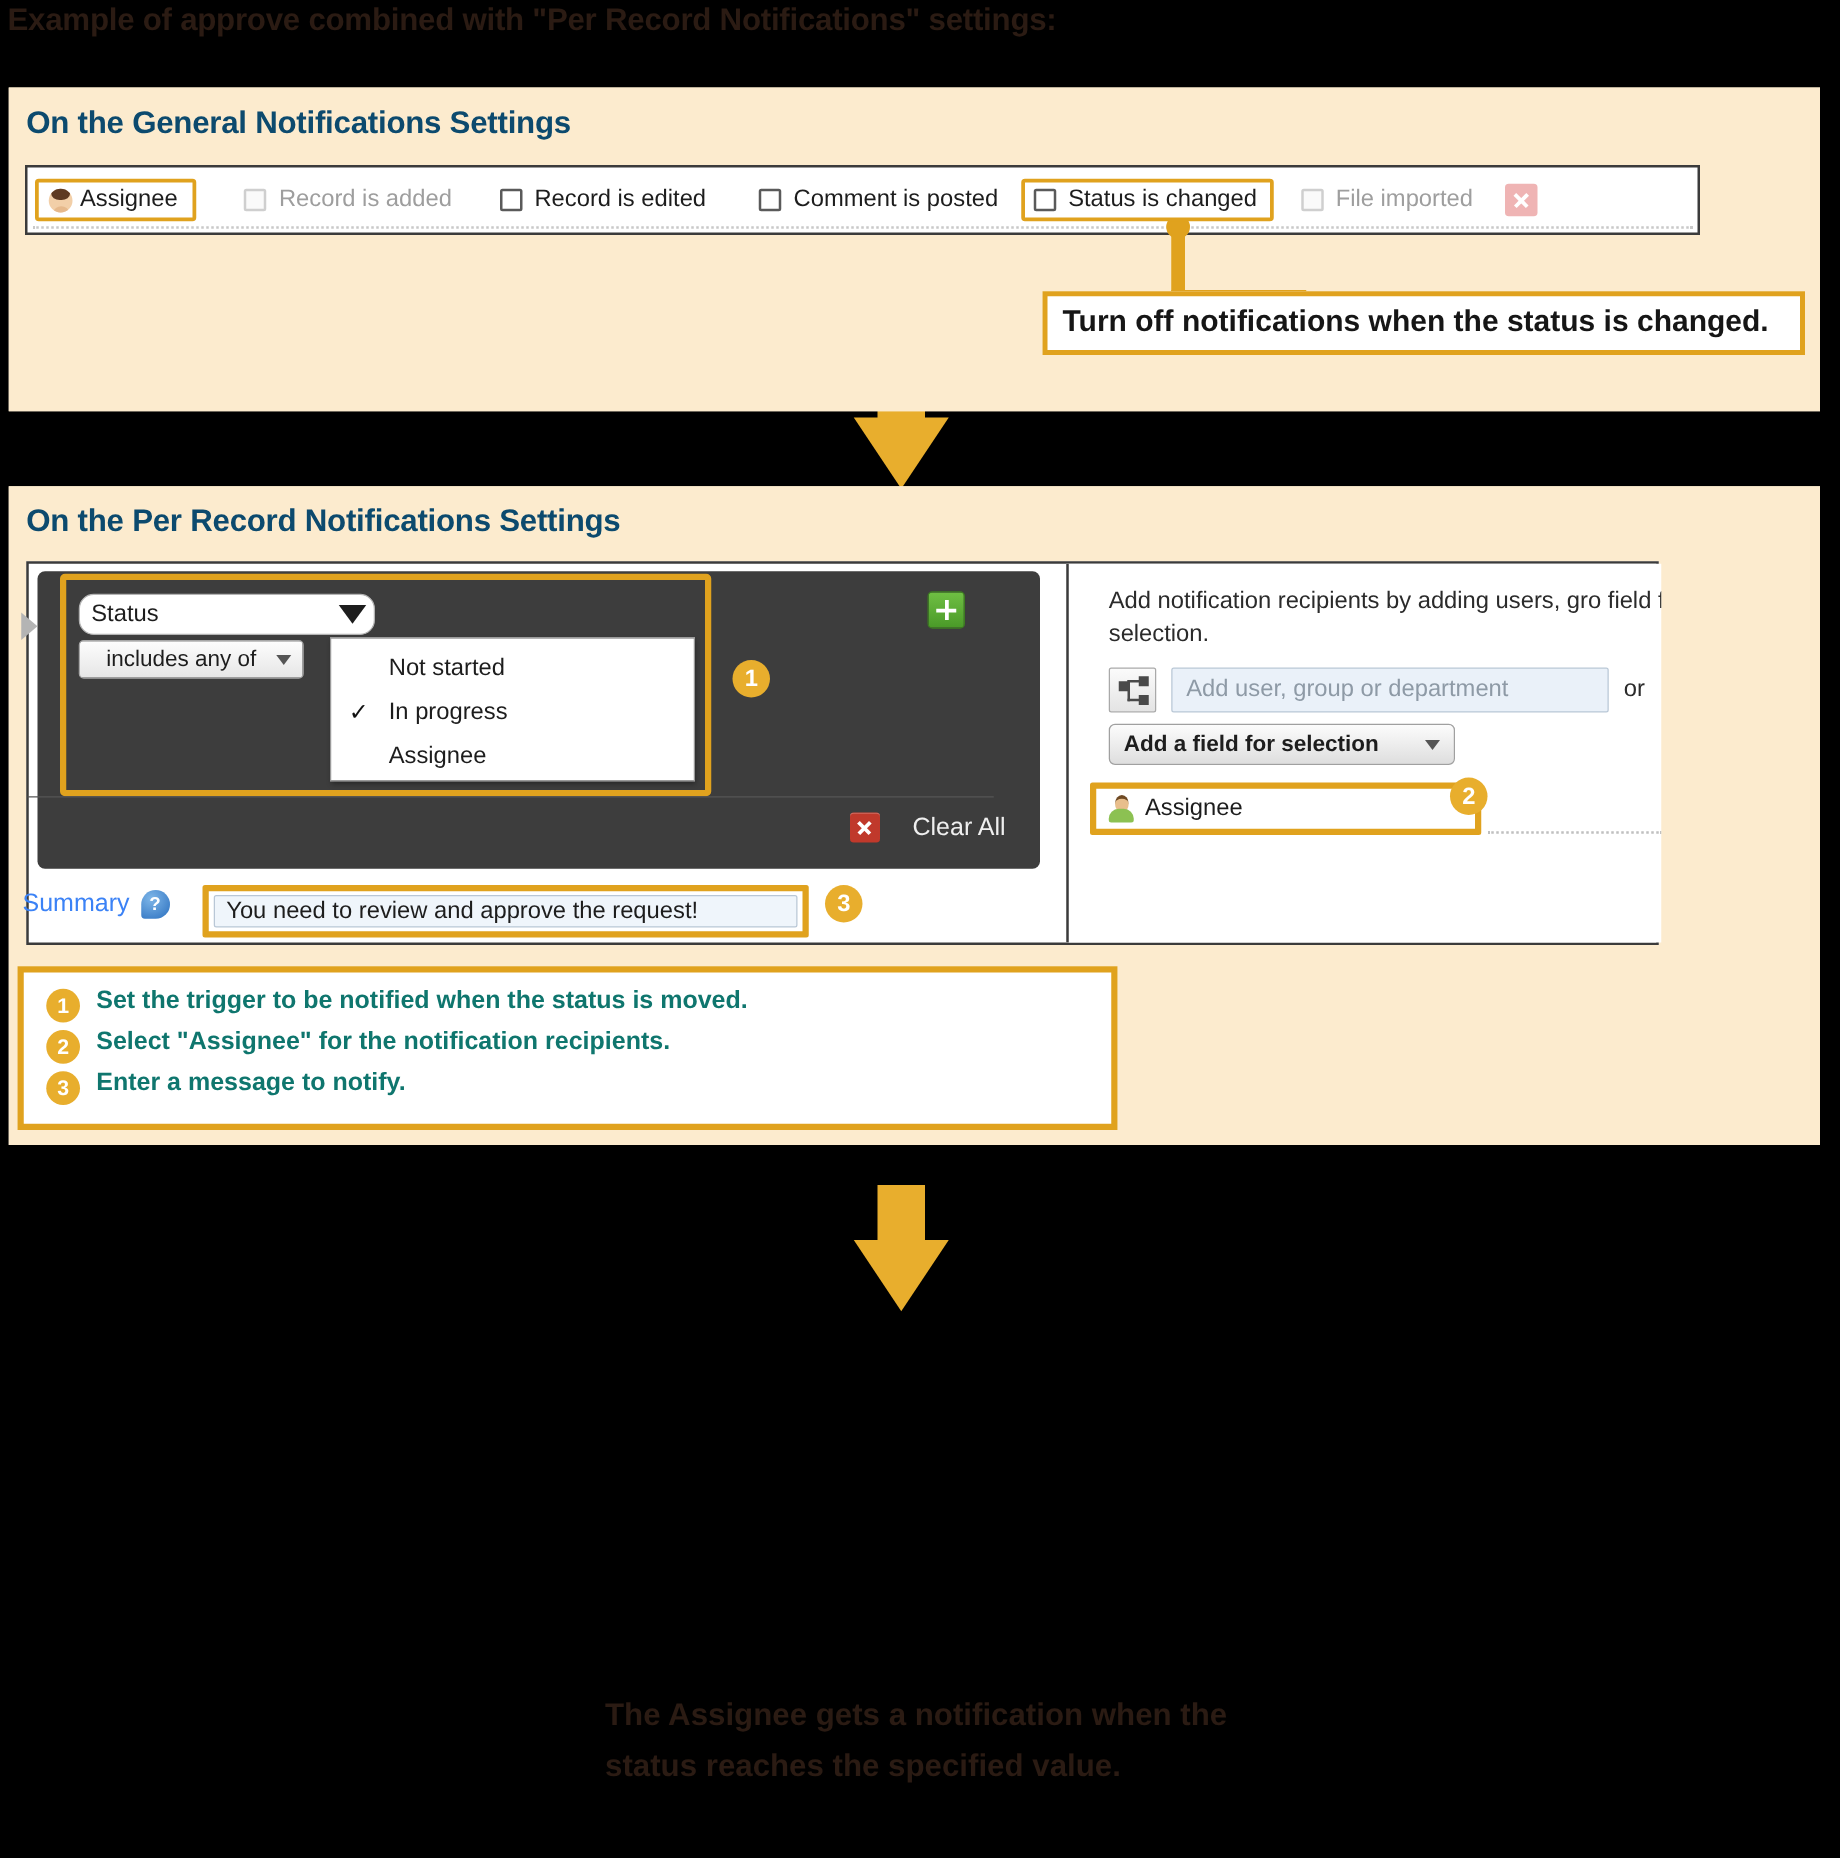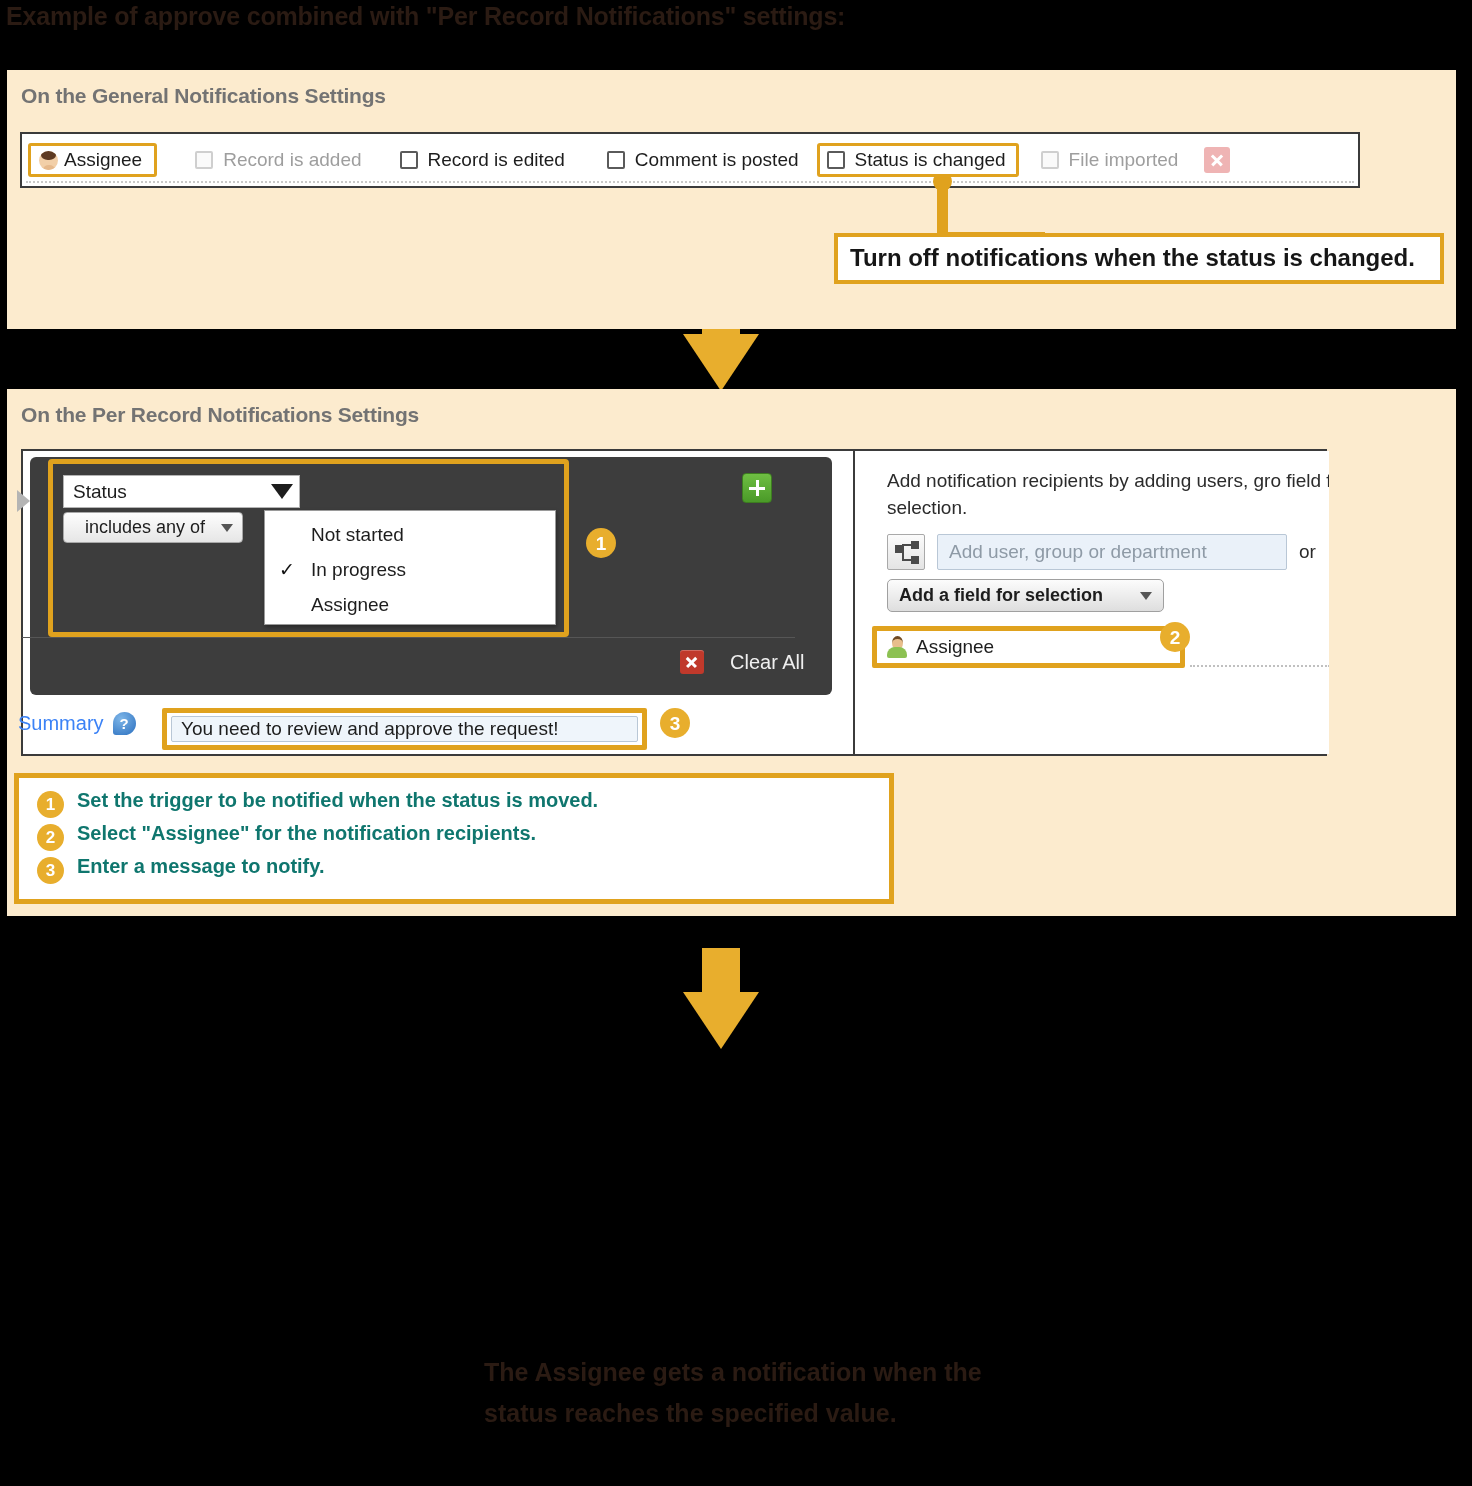--- a/index.html
+++ b/index.html
@@ -24,21 +24,21 @@
   .cream-panel {
     position: absolute;
     background: #FCEBCE;
     border: 2px solid #FCEBCE;
   }
   #panel-general { left: 7px; top: 70px; width: 1449px; height: 259px; }
   #panel-per-record { left: 7px; top: 389px; width: 1449px; height: 527px; }
 
   .panel-title {
     position: absolute; left: 12px; top: 12px;
-    font-size: 21px; font-weight: bold; color: #737373;
+    font-size: 25px; font-weight: bold; color: #0c4a6e;
     letter-spacing: -0.2px; white-space: nowrap;
   }
 
   
   #general-widget {
     position: absolute; left: 11px; top: 60px;
     width: 1340px; height: 56px;
     background: #ffffff;
     border: 2px solid #3b3b3b;
     display: flex; align-items: center;
@@ -169,21 +169,21 @@
 
   .cond-highlight {
     position: absolute; left: 48px; top: 459px;
     width: 521px; height: 178px;
     border: 5px solid #E0A21E; border-radius: 4px;
   }
 
   .sel-field {
     position: absolute; left: 63px; top: 475px;
     width: 237px; height: 33px;
-    background: #ffffff; border: 1px solid #b4b4b4; border-radius: 0;
+    background: #ffffff; border: 1px solid #b4b4b4; border-radius: 12px;
     display: flex; align-items: center; justify-content: space-between;
     padding: 0 6px 0 9px;
   }
   .sel-field .v { font-size: 19px; color: #1d1d1d; }
   .tri-down {
     width: 0; height: 0;
     border-left: 11px solid transparent;
     border-right: 11px solid transparent;
     border-top: 15px solid #1d1d1d;
   }

